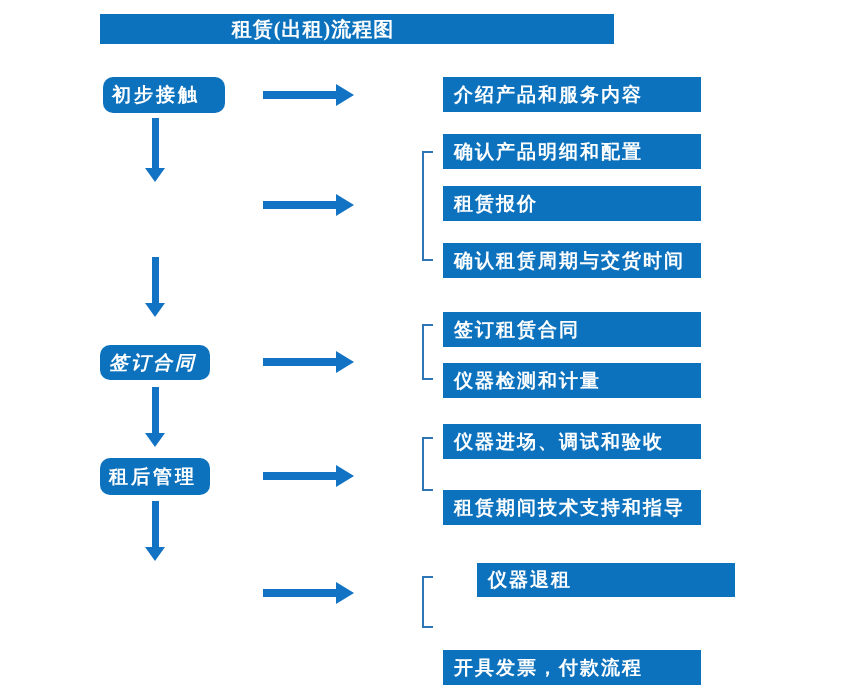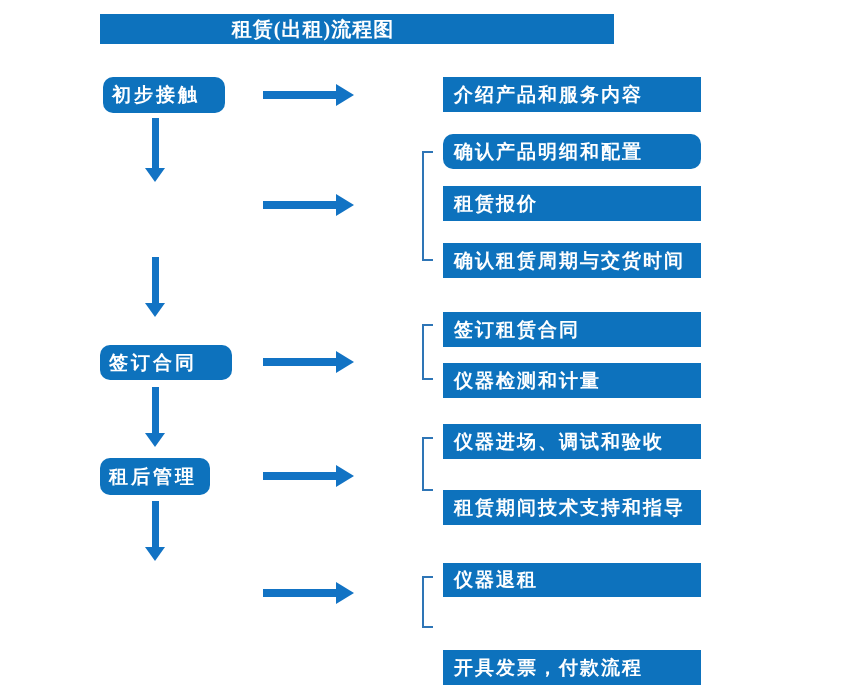--- a/index.html
+++ b/index.html
@@ -55,32 +55,32 @@
   }
 </style>
 </head>
 <body>
 
 <div class="canvas">
 
   <div class="title-bar">租赁(出租)流程图</div>
 
   <div class="step-box" style="left:103px;top:77px;width:122px;height:36px;">初步接触</div>
-  <div class="step-box" style="left:100px;top:345px;width:132px;height:35px;">签订合同</div>
+  <div class="step-box" style="left:100px;top:345px;width:110px;height:35px;font-style:italic;">签订合同</div>
   <div class="step-box" style="left:100px;top:458px;width:110px;height:37px;">租后管理</div>
 
   <div class="detail-box" style="top:77px;">介绍产品和服务内容</div>
-  <div class="detail-box" style="top:134px;border-radius:10px;">确认产品明细和配置</div>
+  <div class="detail-box" style="top:134px;">确认产品明细和配置</div>
   <div class="detail-box" style="top:186px;">租赁报价</div>
   <div class="detail-box" style="top:243px;">确认租赁周期与交货时间</div>
   <div class="detail-box" style="top:312px;">签订租赁合同</div>
   <div class="detail-box" style="top:363px;">仪器检测和计量</div>
   <div class="detail-box" style="top:424px;">仪器进场、调试和验收</div>
   <div class="detail-box" style="top:490px;">租赁期间技术支持和指导</div>
-  <div class="detail-box" style="top:563px;height:34px;">仪器退租</div>
+  <div class="detail-box" style="top:563px;height:34px;margin-left:34px;">仪器退租</div>
   <div class="detail-box" style="top:610px;margin-top:40px;">开具发票，付款流程</div>
 
   <div class="h-arrow" style="top:84px;">
       <div class="shaft"></div>
       <div class="head"></div>
     </div>
   <div class="h-arrow" style="top:194px;">
       <div class="shaft"></div>
       <div class="head"></div>
     </div>

